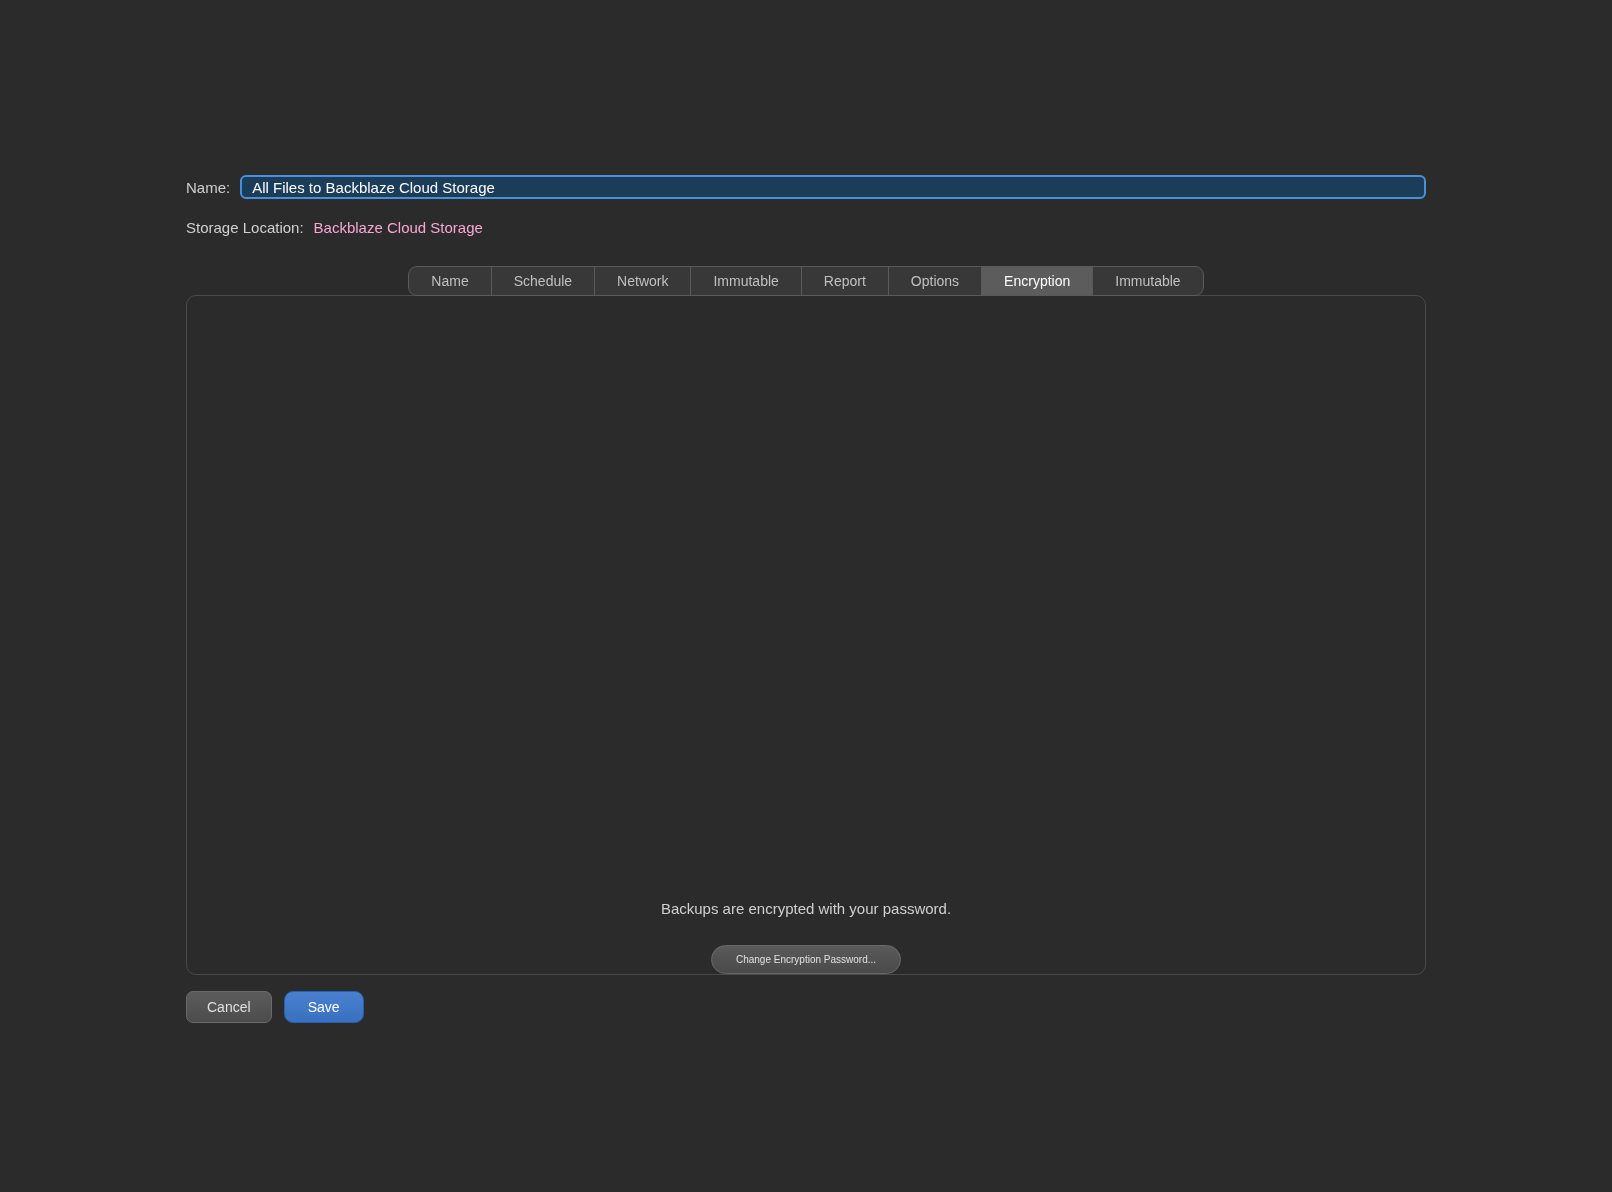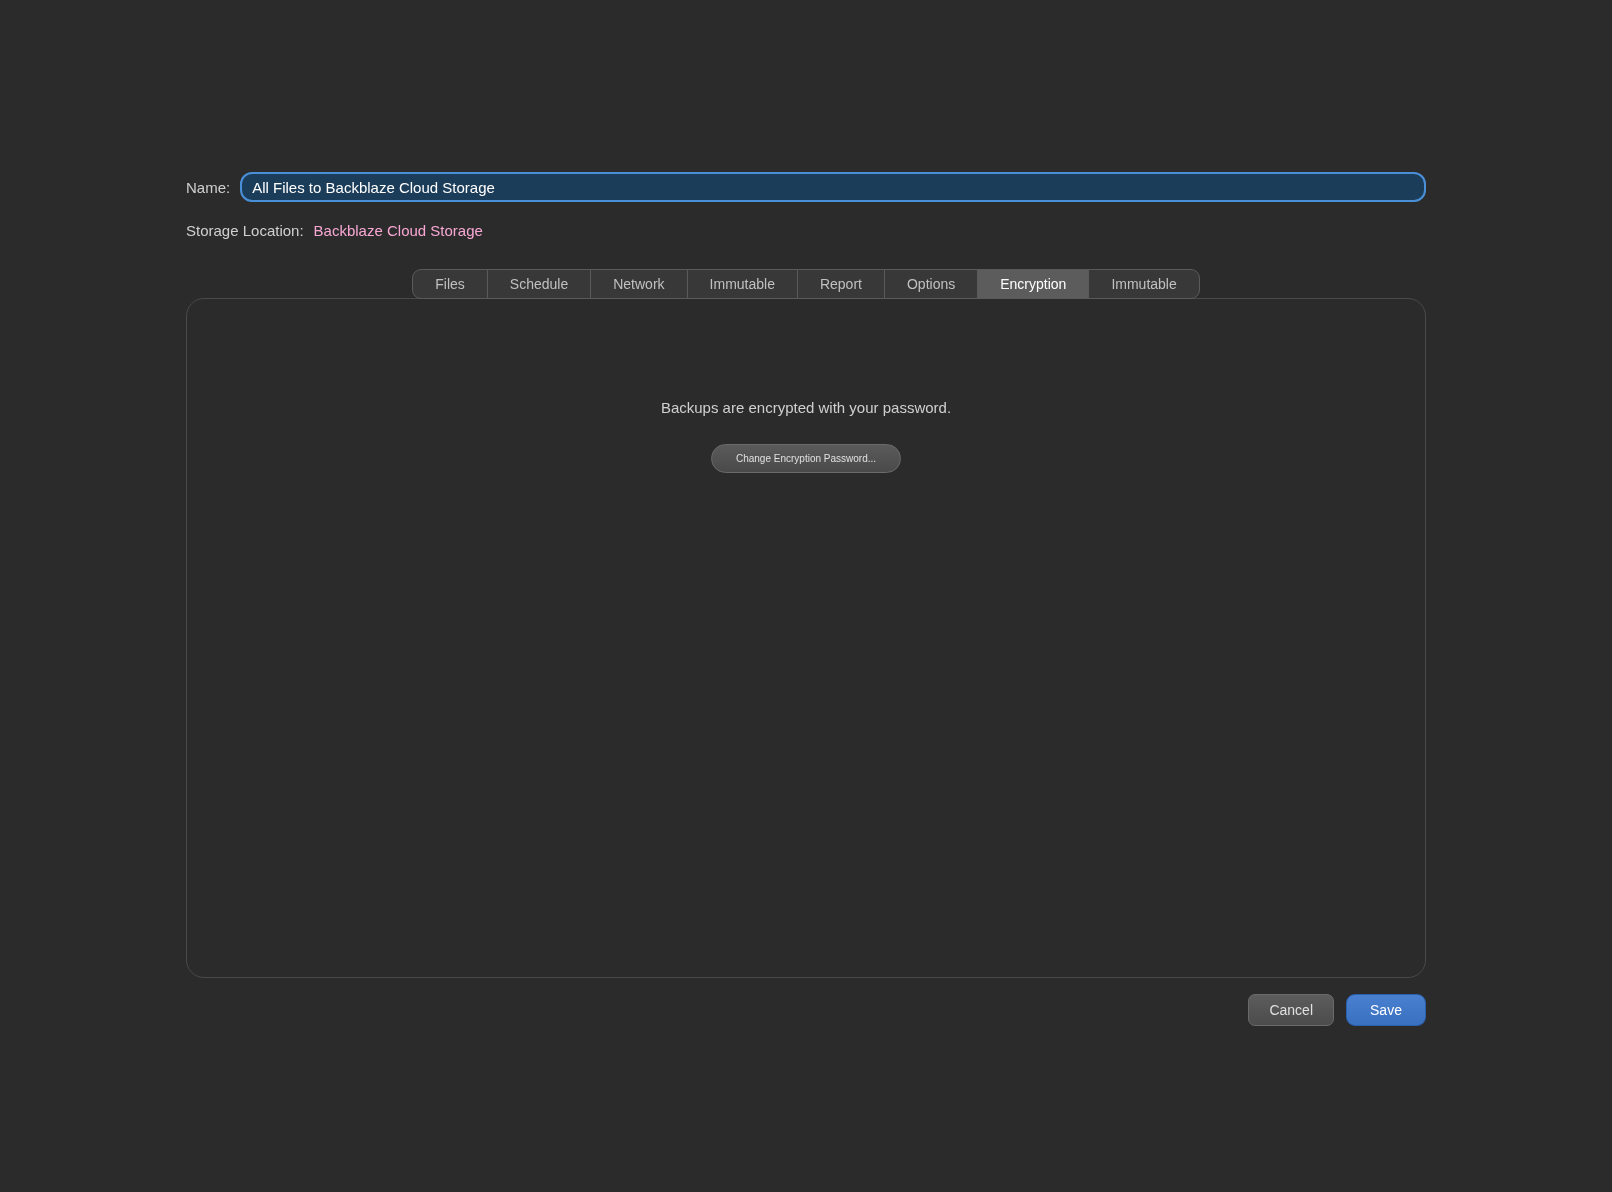--- a/index.html
+++ b/index.html
@@ -39,42 +39,42 @@
       font-weight: 500;
       text-align: right;
       margin-right: 10px;
       white-space: nowrap;
     }
 
     .name-input {
       flex: 1;
       background-color: #1c3d5a;
       border: 2px solid #4a90d9;
-      border-radius: 12px;
+      border-radius: 6px;
       color: #ffffff;
       font-size: 15px;
       padding: 5px 10px;
       outline: none;
-      height: 30px;
+      height: 24px;
     }
 
     .storage-location-value {
       color: #f9a8d4;
       font-size: 15px;
     }
 
     .content-area {
       border: 1px solid #4a4a4a;
-      border-radius: 18px;
+      border-radius: 10px;
       background-color: #2b2b2b;
       min-height: 680px;
       display: flex;
       flex-direction: column;
       align-items: center;
-      justify-content: flex-start;
+      justify-content: flex-end;
       padding-top: 100px;
       margin-top: -1px;
     }
 
     .encryption-message {
       font-size: 15px;
       color: #d0d0d0;
       margin-bottom: 28px;
       text-align: center;
     }
@@ -85,21 +85,21 @@
       border-radius: 20px;
       color: #e0e0e0;
       font-size: 10px;
       padding: 8px 24px;
       cursor: pointer;
       white-space: nowrap;
     }
 
     .dialog-footer {
       display: flex;
-      justify-content: flex-end;
+      justify-content: flex-start;
       align-items: center;
       margin-top: 16px;
       gap: 12px;
     }
 
     .btn-cancel {
       background: linear-gradient(to bottom, #5c5c5c, #4c4c4c);
       border: 1px solid #6a6a6a;
       border-radius: 7px;
       color: #e0e0e0;
@@ -167,21 +167,21 @@
     <input type="text" class="name-input" value="All Files to Backblaze Cloud Storage" style="">
   </div>
 
   <div class="form-row">
     <span class="form-label">Storage Location:</span>
     <span class="storage-location-value">Backblaze Cloud Storage</span>
   </div>
 
   <div class="tabs-outer">
     <div class="tab-segment-group">
-      <div class="tab-seg">Files</div>
+      <div class="tab-seg">Name</div>
       <div class="tab-seg">Schedule</div>
       <div class="tab-seg">Network</div>
       <div class="tab-seg">Immutable</div>
       <div class="tab-seg">Report</div>
       <div class="tab-seg">Options</div>
       <div class="tab-seg active">Encryption</div>
       <div class="tab-seg">Immutable</div>
     </div>
   </div>
 

